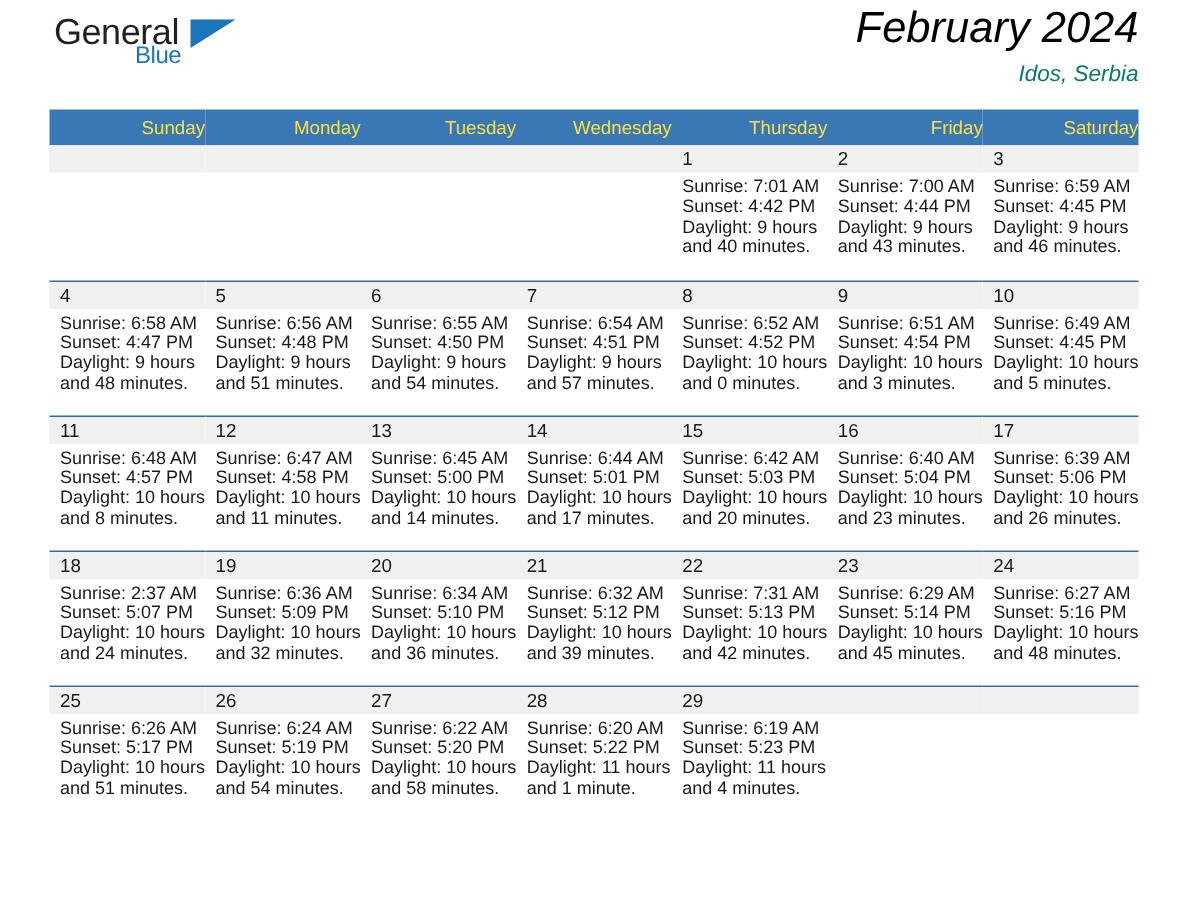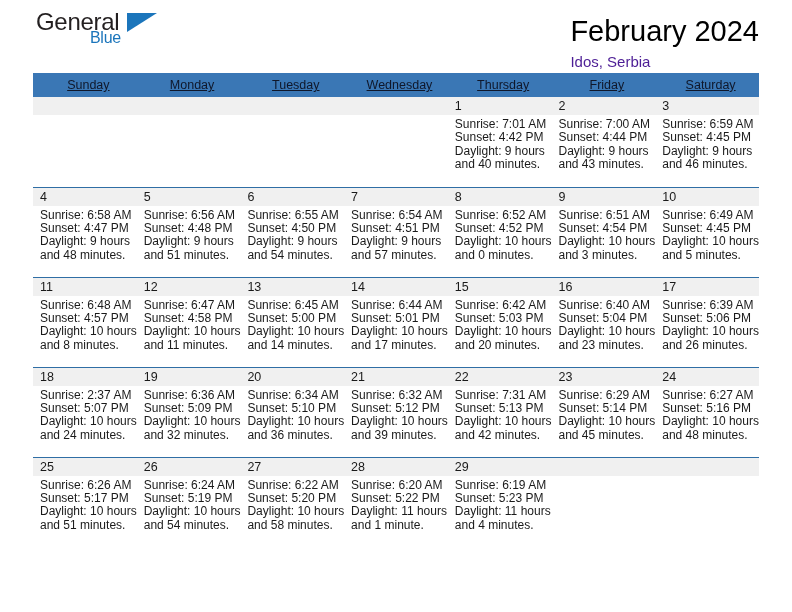--- a/index.html
+++ b/index.html
@@ -58,55 +58,56 @@
     left: 94px;
     top: 5px;
     width: 0;
     height: 0;
     border-top: 0 solid transparent;
     border-left: 30px solid #1b75bb;
     border-bottom: 19px solid transparent;
   }
 
   .titles {
-    margin-top: 14px;
+    text-align: right;
+    margin-top: 2px;
+    font-style: italic;
   }
   .month-title {
     font-size: 29px;
     color: #000000;
     line-height: 34px;
     white-space: nowrap;
   }
   .location {
     font-size: 15px;
-    color: #4c1d95;
+    color: #0f766e;
     line-height: 22px;
     margin-top: 3px;
     white-space: nowrap;
   }
 
   
   .calendar {
     width: 726px;
     border-collapse: collapse;
     table-layout: fixed;
   }
   .calendar col { width: 103.71px; }
 
   thead th {
     background: #3a77b5;
-    color: #0f172a;
+    color: #fde047;
     font-size: 12.5px;
     font-weight: normal;
-    text-align: center;
+    text-align: right;
     padding: 5px 0 5px 7px;
     height: 12px;
     line-height: 14px;
     border: none;
-    text-decoration: underline;
   }
 
   tbody tr.week {
     height: 90px;
   }
   tbody td {
     vertical-align: top;
     border-top: 1.6px solid #2f6ea5;
     padding: 0;
     background: #ffffff;

